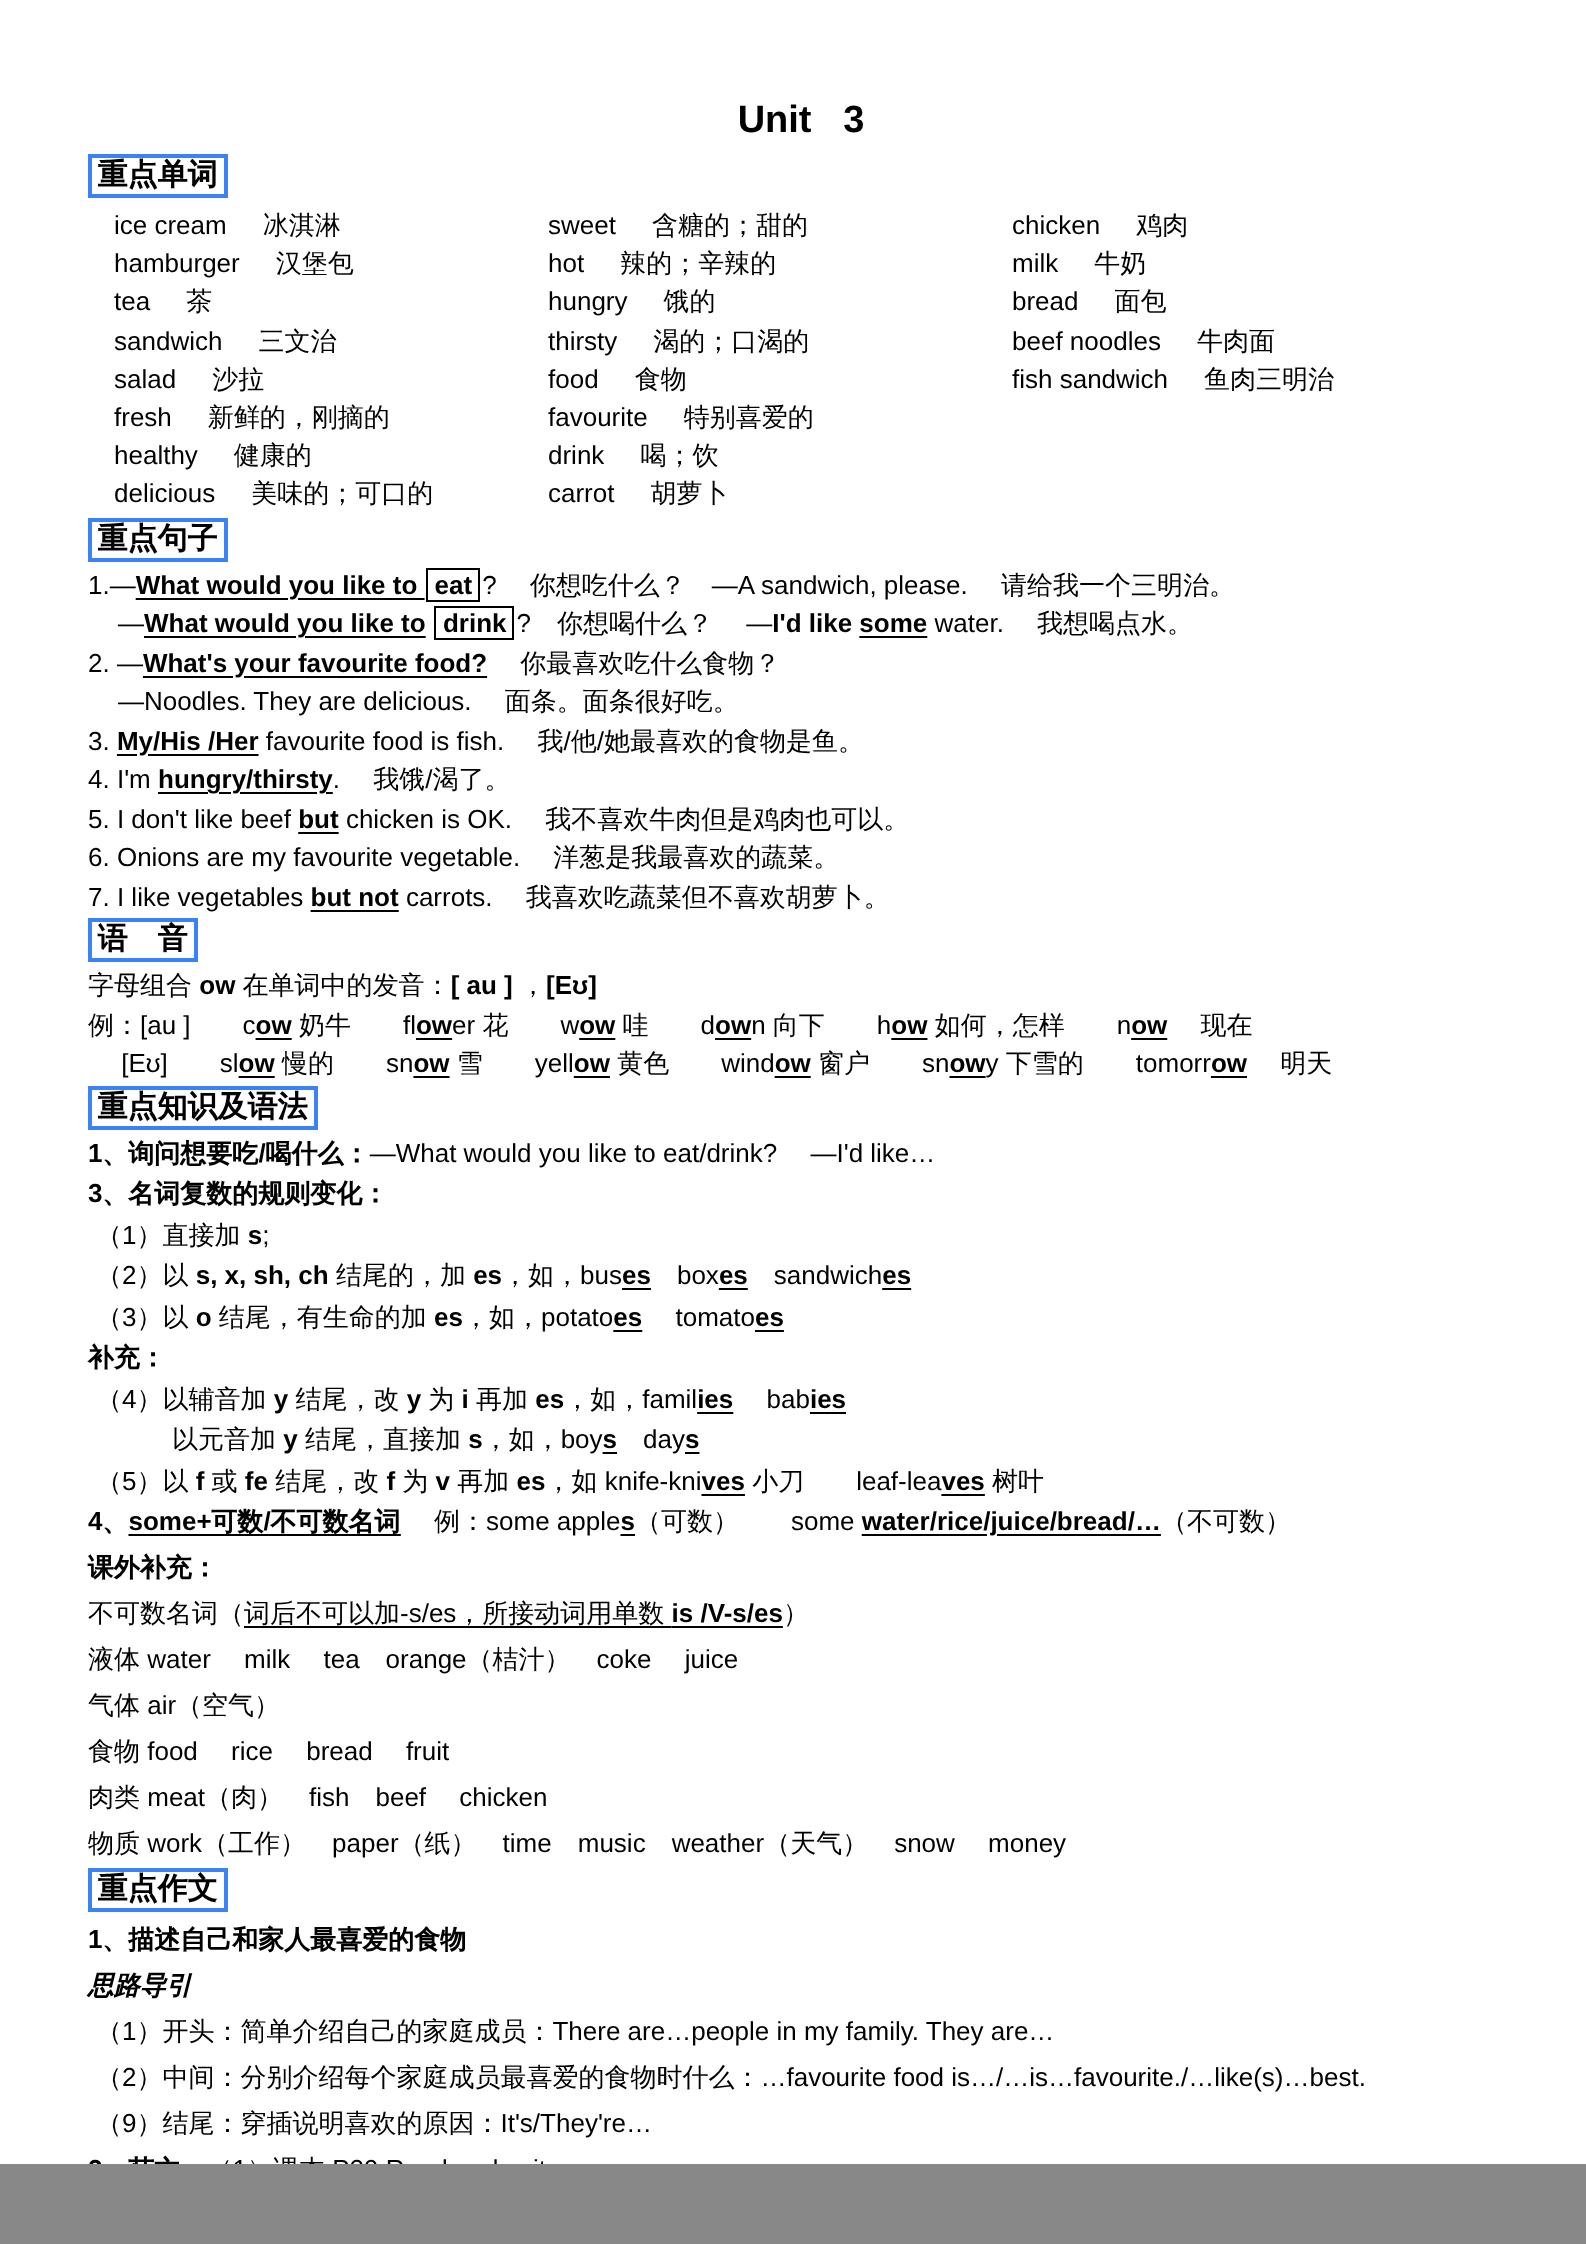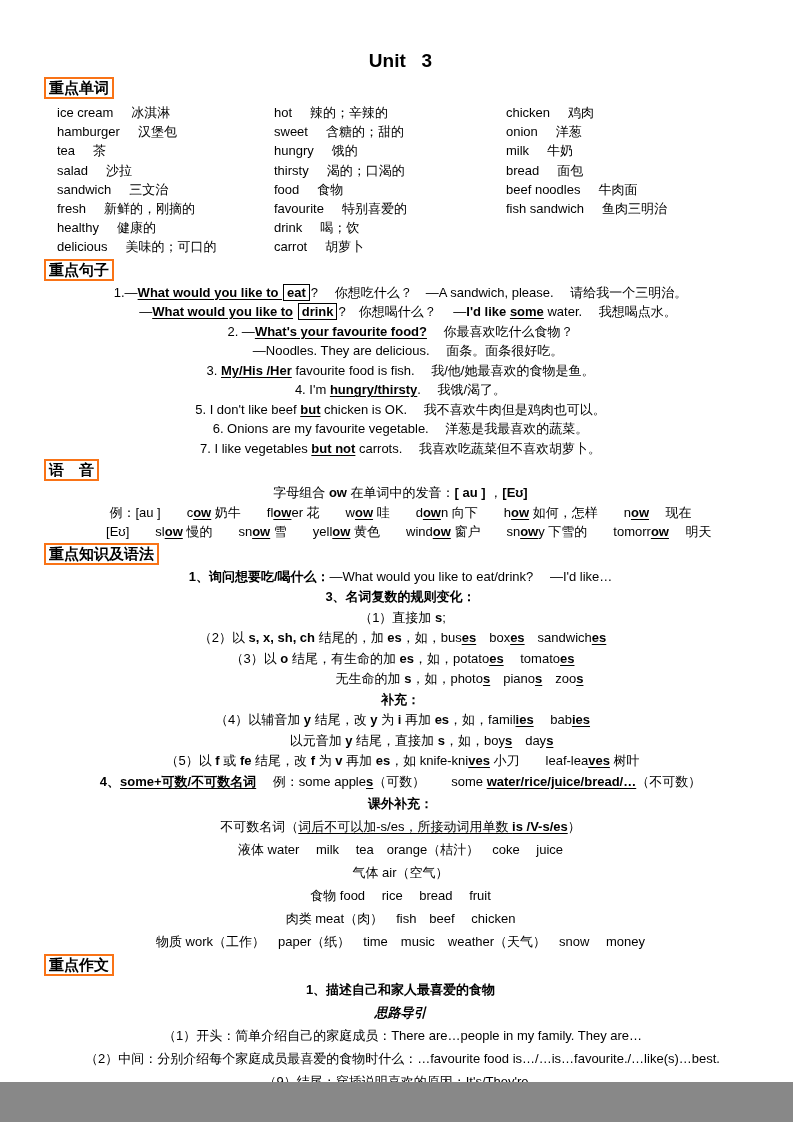--- a/index.html
+++ b/index.html
@@ -10,25 +10,25 @@
     font-family:"Liberation Sans","DejaVu Sans",sans-serif;
     font-size:13px; line-height:19px;
     padding:50px 36px 0 44px;
     overflow:hidden;
   }
   .title {
     text-align:center; font-weight:bold; font-size:19px;
     line-height:22px; margin-bottom:4px; white-space:pre;
   }
   .hdr {
-    display:inline-block; border:2px solid #f97316;
+    display:inline-block; border:2px solid #3b82f6;
     font-weight:bold; font-size:15px; line-height:18px;
     padding:0 3px; margin:1px 0 2px 0; white-space:pre;
   }
-  .line { white-space:pre-wrap;text-align:center; }
+  .line { white-space:pre-wrap; }
   .sent .line { line-height:19.5px; }
   .phon .line { line-height:19.5px; }
   .gram .line { line-height:20.5px; }
   .extra .line { line-height:23px; }
   .essay .line { line-height:23px; }
   .b { font-weight:bold; }
   .u { text-decoration:underline; text-underline-offset:2px; }
   .i { font-style:italic; }
   .bx {
     display:inline-block; border:1.5px solid #000; padding:0 3px;
@@ -52,39 +52,38 @@
 
   <div class="title">Unit   3</div>
 
   <div>
     <span class="hdr">重点单词</span>
     <div class="vocab">
       <div class="vcol c1">
           <div class="vrow"><span class="en">ice cream</span><span class="zh">冰淇淋</span></div>
           <div class="vrow"><span class="en">hamburger</span><span class="zh">汉堡包</span></div>
           <div class="vrow"><span class="en">tea</span><span class="zh">茶</span></div>
+          <div class="vrow"><span class="en">sandwich</span><span class="zh">三文治</span></div>
           <div class="vrow"><span class="en">salad</span><span class="zh">沙拉</span></div>
-          <div class="vrow"><span class="en">sandwich</span><span class="zh">三文治</span></div>
           <div class="vrow"><span class="en">fresh</span><span class="zh">新鲜的，刚摘的</span></div>
           <div class="vrow"><span class="en">healthy</span><span class="zh">健康的</span></div>
           <div class="vrow"><span class="en">delicious</span><span class="zh">美味的；可口的</span></div>
         </div>
       <div class="vcol c2">
+          <div class="vrow"><span class="en">sweet</span><span class="zh">含糖的；甜的</span></div>
           <div class="vrow"><span class="en">hot</span><span class="zh">辣的；辛辣的</span></div>
-          <div class="vrow"><span class="en">sweet</span><span class="zh">含糖的；甜的</span></div>
           <div class="vrow"><span class="en">hungry</span><span class="zh">饿的</span></div>
           <div class="vrow"><span class="en">thirsty</span><span class="zh">渴的；口渴的</span></div>
           <div class="vrow"><span class="en">food</span><span class="zh">食物</span></div>
           <div class="vrow"><span class="en">favourite</span><span class="zh">特别喜爱的</span></div>
           <div class="vrow"><span class="en">drink</span><span class="zh">喝；饮</span></div>
           <div class="vrow"><span class="en">carrot</span><span class="zh">胡萝卜</span></div>
         </div>
       <div class="vcol c3">
           <div class="vrow"><span class="en">chicken</span><span class="zh">鸡肉</span></div>
-          <div class="vrow"><span class="en">onion</span><span class="zh">洋葱</span></div>
           <div class="vrow"><span class="en">milk</span><span class="zh">牛奶</span></div>
           <div class="vrow"><span class="en">bread</span><span class="zh">面包</span></div>
           <div class="vrow"><span class="en">beef noodles</span><span class="zh">牛肉面</span></div>
           <div class="vrow"><span class="en">fish sandwich</span><span class="zh">鱼肉三明治</span></div>
         </div>
     </div>
   </div>
 
   <div class="sent">
     <span class="hdr">重点句子</span>
@@ -106,21 +105,20 @@
     <div class="line"><span>　 [Eʊ]　　sl</span><span class="b u">ow</span><span> 慢的　　sn</span><span class="b u">ow</span><span> 雪　　yell</span><span class="b u">ow</span><span> 黄色　　wind</span><span class="b u">ow</span><span> 窗户　　sn</span><span class="b u">ow</span><span>y 下雪的　　tomorr</span><span class="b u">ow</span><span>　 明天</span></div>
   </div>
 
   <div class="gram">
     <span class="hdr">重点知识及语法</span>
     <div class="line"><span class="b">1、询问想要吃/喝什么：</span><span>—What would you like to eat/drink?　 —I'd like…</span></div>
     <div class="line"><span class="b">3、名词复数的规则变化：</span></div>
     <div class="line sub"><span>（1）直接加 </span><span class="b">s</span><span>;</span></div>
     <div class="line sub"><span>（2）以 </span><span class="b">s, x, sh, ch</span><span> 结尾的，加 </span><span class="b">es</span><span>，如，bus</span><span class="b u">es</span><span>　box</span><span class="b u">es</span><span>　sandwich</span><span class="b u">es</span></div>
     <div class="line sub"><span>（3）以 </span><span class="b">o</span><span> 结尾，有生命的加 </span><span class="b">es</span><span>，如，potato</span><span class="b u">es</span><span>　 tomato</span><span class="b u">es</span></div>
-    <div class="line deep"><span>无生命的加 </span><span class="b">s</span><span>，如，photo</span><span class="b u">s</span><span>　piano</span><span class="b u">s</span><span>　zoo</span><span class="b u">s</span></div>
     <div class="line"><span class="b">补充：</span></div>
     <div class="line sub"><span>（4）以辅音加 </span><span class="b">y</span><span> 结尾，改 </span><span class="b">y</span><span> 为 </span><span class="b">i</span><span> 再加 </span><span class="b">es</span><span>，如，famil</span><span class="b u">ies</span><span>　 bab</span><span class="b u">ies</span></div>
     <div class="line mid"><span>以元音加 </span><span class="b">y</span><span> 结尾，直接加 </span><span class="b">s</span><span>，如，boy</span><span class="b u">s</span><span>　day</span><span class="b u">s</span></div>
     <div class="line sub"><span>（5）以 </span><span class="b">f</span><span> 或 </span><span class="b">fe</span><span> 结尾，改 </span><span class="b">f</span><span> 为 </span><span class="b">v</span><span> 再加 </span><span class="b">es</span><span>，如 knife-kni</span><span class="b u">ves</span><span> 小刀　　leaf-lea</span><span class="b u">ves</span><span> 树叶</span></div>
     <div class="line"><span class="b">4、</span><span class="b u">some+可数/不可数名词</span><span>　 例：some apple</span><span class="b u">s</span><span>（可数）　　some </span><span class="b u">water/rice/juice/bread/…</span><span>（不可数）</span></div>
   </div>
 
   <div class="extra">
     <div class="line"><span class="b">课外补充：</span></div>
     <div class="line"><span>不可数名词（</span><span class="u">词后不可以加-s/es，所接动词用单数 </span><span class="b u">is /V-s/es</span><span>）</span></div>

